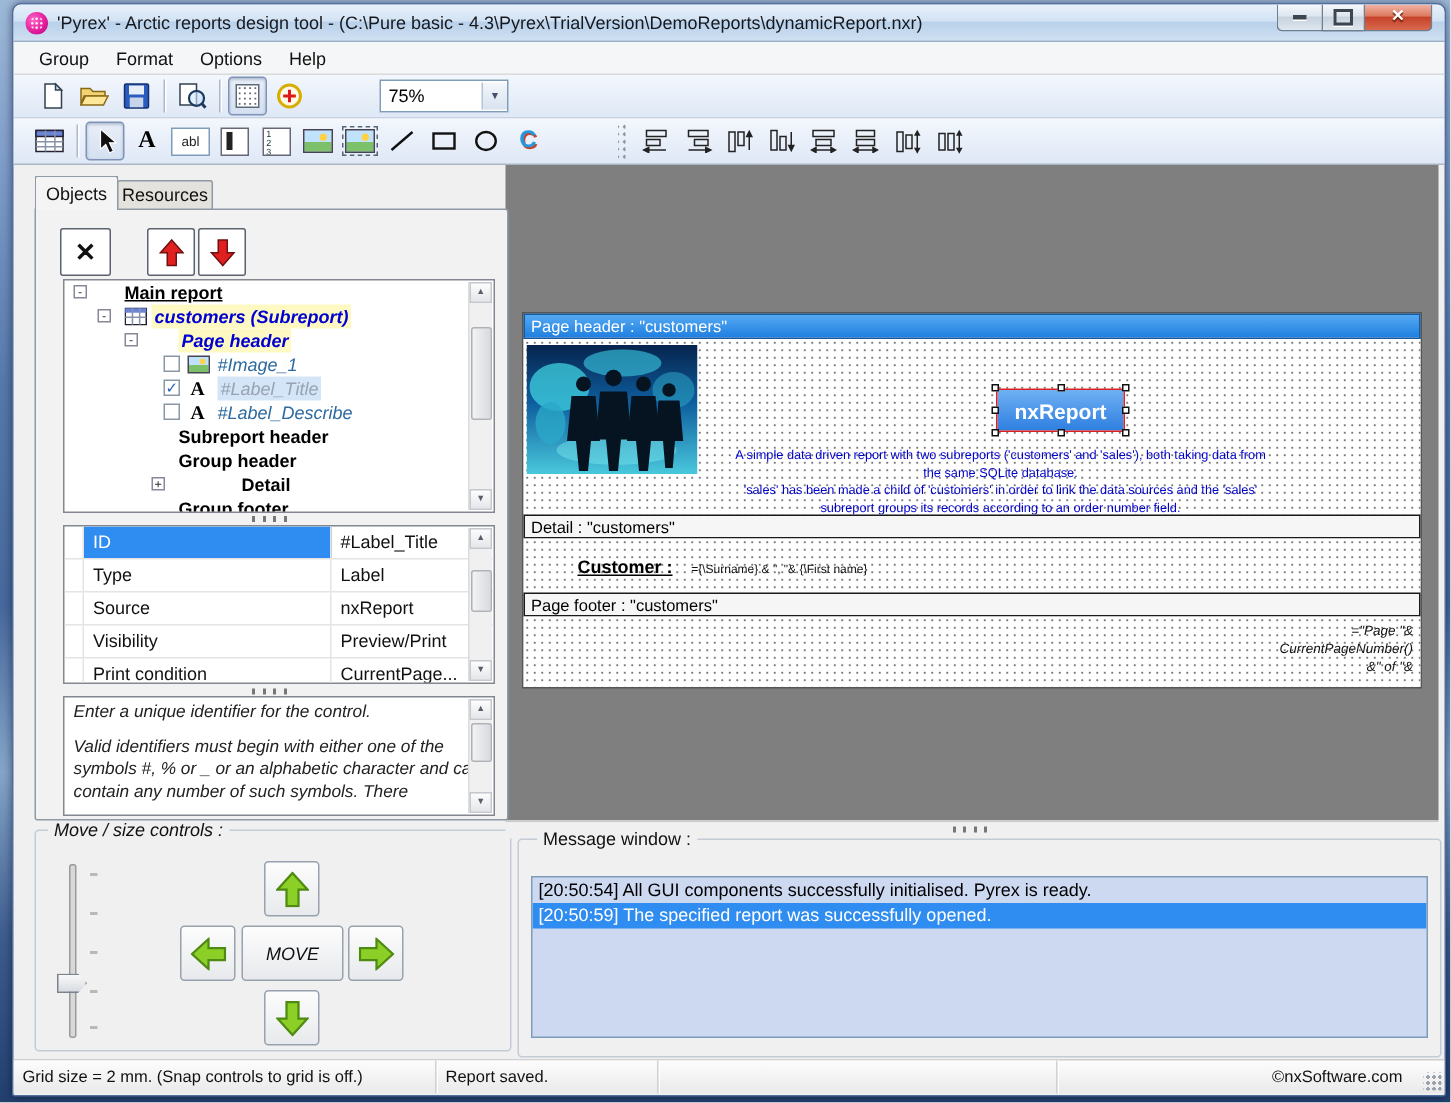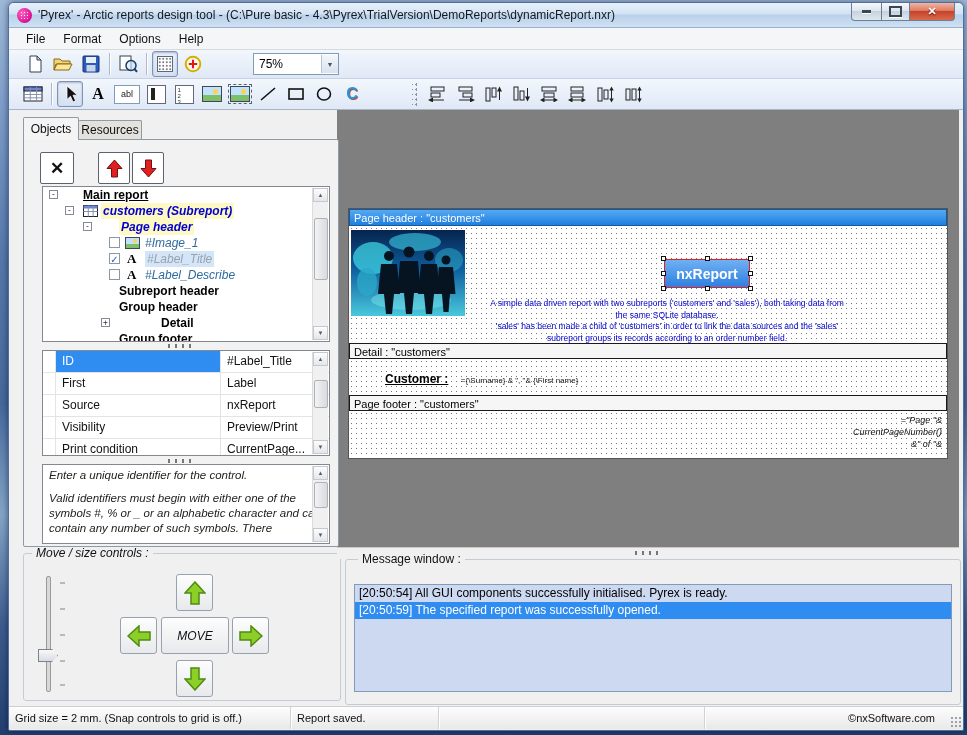--- a/index.html
+++ b/index.html
@@ -175,21 +175,21 @@
       <div class="cap-btn cap-max">
             <div class="glyph-max"></div>
           </div>
       <div class="cap-btn cap-close">
             <div class="glyph-x">✕</div>
           </div>
     </div>
   </div>
 
   <div class="menubar">
-    <div class="menu-item">File</div>
+    <div class="menu-item">Group</div>
     <div class="menu-item">Format</div>
     <div class="menu-item">Options</div>
     <div class="menu-item">Help</div>
   </div>
 
   <div class="toolbar tb1">
     <div class="tbtn">
       <svg width="18" height="18">
             <path d="M4,1 h7 l4,4 v12 h-11 z" fill="#fff" stroke="#33414f"></path>
             <path d="M11,1 l4,4 h-4 z" fill="#cfe0f0" stroke="#33414f"></path>
@@ -437,21 +437,21 @@
     <div class="grip-dots" style="top:204px;"></div>
 
     <div class="propgrid">
       <div class="prow">
         <div class="pgut"></div>
         <div class="pname sel">ID</div>
         <div class="pval">#Label_Title</div>
       </div>
       <div class="prow">
         <div class="pgut"></div>
-        <div class="pname">First</div>
+        <div class="pname">Type</div>
         <div class="pval">Label</div>
       </div>
       <div class="prow">
         <div class="pgut"></div>
         <div class="pname">Source</div>
         <div class="pval">nxReport</div>
       </div>
       <div class="prow">
         <div class="pgut"></div>
         <div class="pname">Visibility</div>

